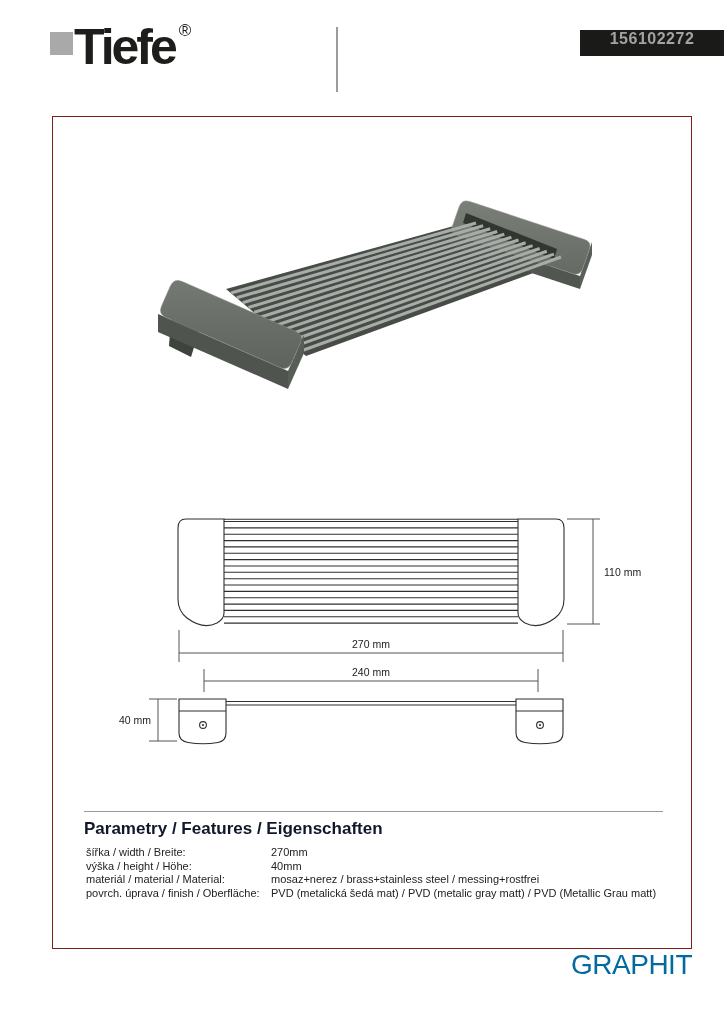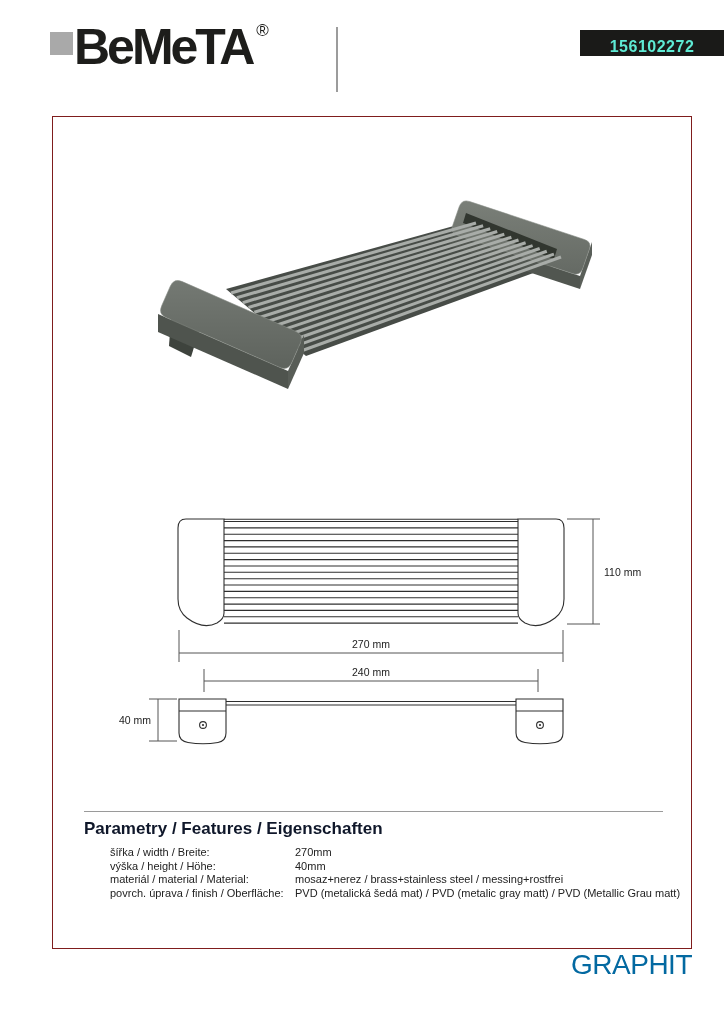--- a/index.html
+++ b/index.html
@@ -7,48 +7,48 @@
         font-family:"Liberation Sans",sans-serif;color:#1d1d1b;}
   .abs{position:absolute;}
 
   
   .brand-square{left:50px;top:32px;width:23px;height:23px;background:#a9a9a9;}
   .brand-wordmark{left:74px;top:22px;font-size:50px;font-weight:700;letter-spacing:-3px;
                   color:#1d1d1b;line-height:1;}
   .brand-reg{font-size:17px;font-weight:400;letter-spacing:0;vertical-align:28px;margin-left:4px;}
   .header-divider{left:336px;top:27px;width:2px;height:65px;background:#9c9c9c;}
   .product-names{left:348px;top:23px;font-size:18px;font-weight:700;line-height:27px;}
-  .code-box{left:580px;top:30px;width:144px;height:26px;background:#1a1a18;color:#5eead4;
-            display:flex;align-items:flex-end;justify-content:center;
+  .code-box{left:580px;top:30px;width:144px;height:26px;background:#1a1a18;color:#a3a3a3;
+            display:flex;align-items:flex-start;justify-content:center;
             font-size:16px;font-weight:700;letter-spacing:0.5px;}
 
   
   .main-box{left:52px;top:116px;width:640px;height:833px;border:1px solid #7f1d1d;
             box-sizing:border-box;}
   .main-box svg{position:absolute;left:0;top:0;}
 
   .param-divider{left:31px;top:694px;width:579px;height:1px;background:#9a9a9a;}
   .param-title{left:31px;top:702px;font-size:17px;font-weight:700;color:#0f172a;}
-  .param-table{left:33px;top:729px;font-size:11px;line-height:13.7px;color:#222;margin-left:24px;}
+  .param-table{left:33px;top:729px;font-size:11px;line-height:13.7px;color:#222;}
   .param-row{display:flex;}
   .param-label{width:185px;flex:none;}
   .param-value{white-space:nowrap;}
 
   .footer-variant{right:32px;top:951px;font-size:28px;font-weight:400;letter-spacing:-0.5px;
                   color:#0369a1;line-height:1;}
 
   text{font-family:"Liberation Sans",sans-serif;font-size:10.5px;fill:#222;}
 </style>
 </head>
 <body>
 
 <div class="page">
 
   <div class="abs brand-square"></div>
-  <div class="abs brand-wordmark"><span>BeMeTA</span><span class="brand-reg">®</span></div>
+  <div class="abs brand-wordmark"><span>Tiefe</span><span class="brand-reg">®</span></div>
   <div class="abs header-divider"></div>
   <div class="abs code-box">
     <span>156102272</span>
   </div>
 
   <div class="abs main-box">
 
     <svg width="638" height="831" viewBox="0 0 638 831">
       <defs>
         <linearGradient id="gL" x1="0" y1="0" x2="0" y2="1">

